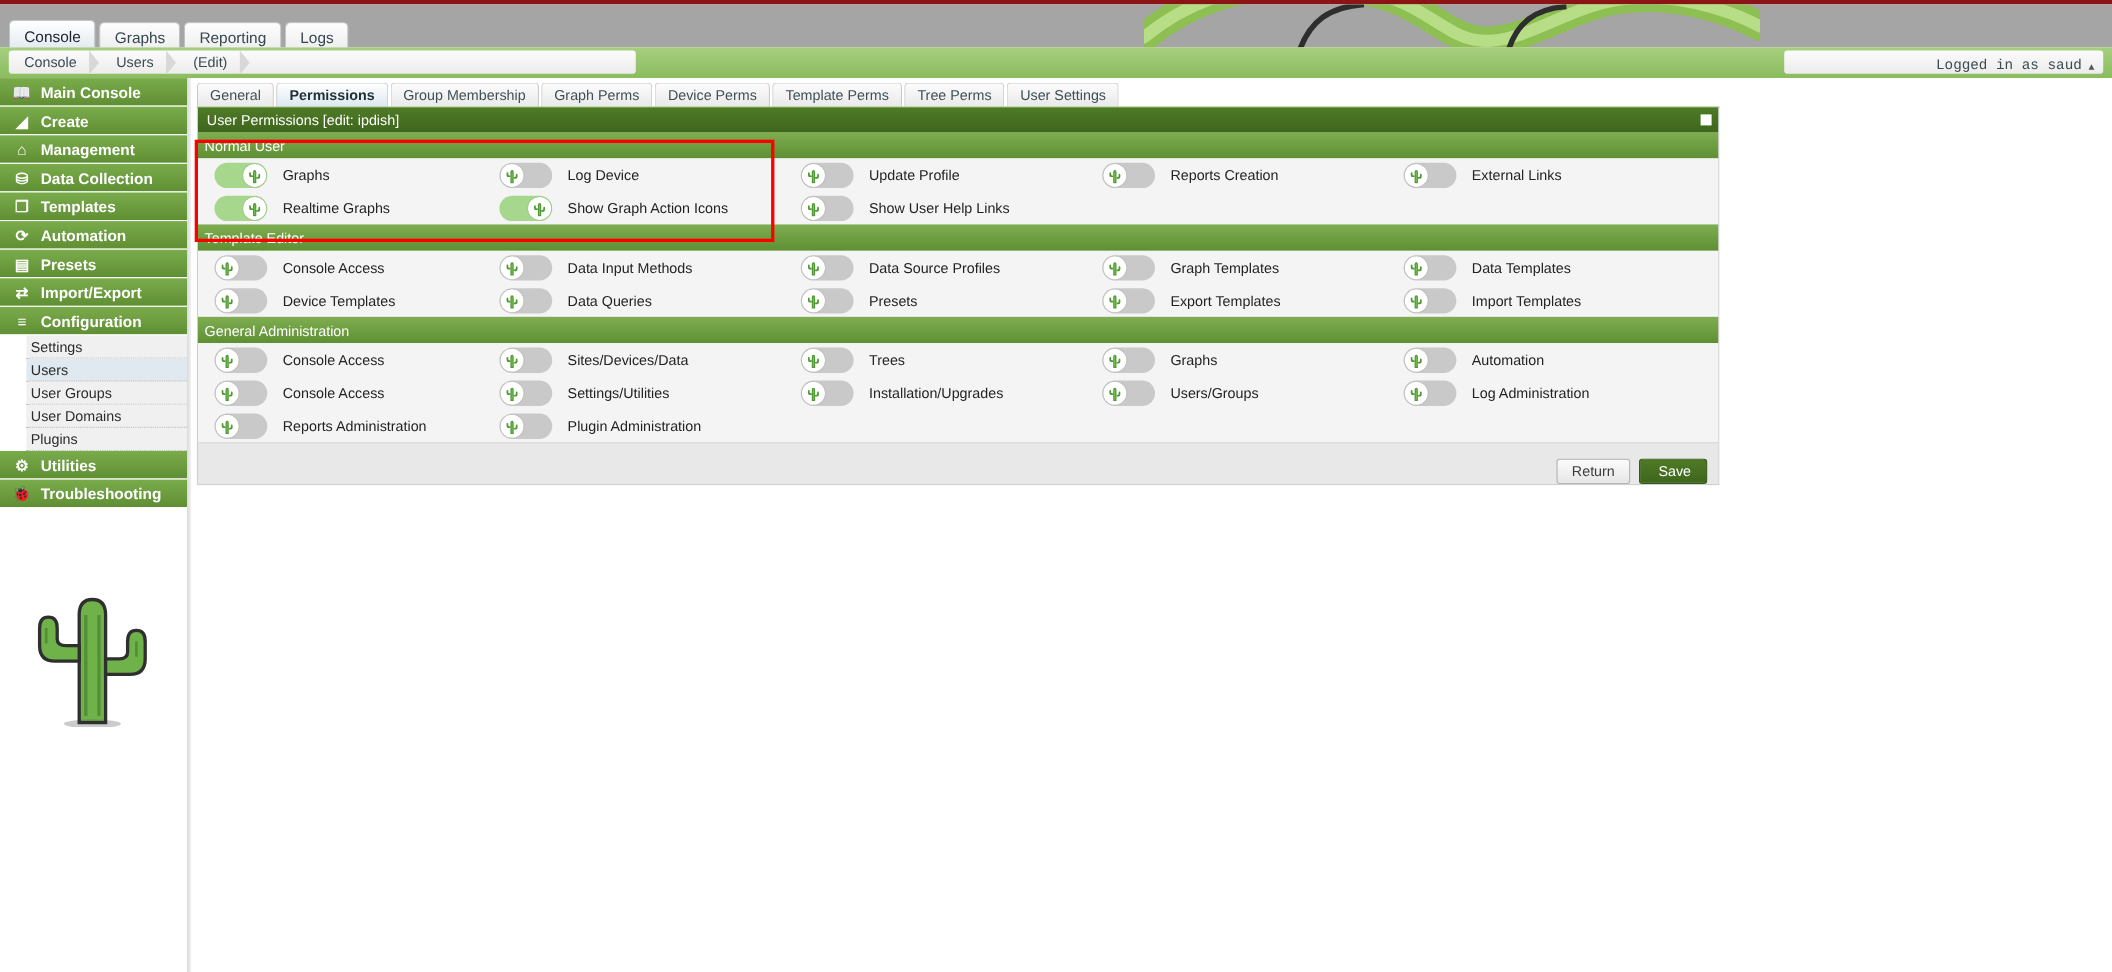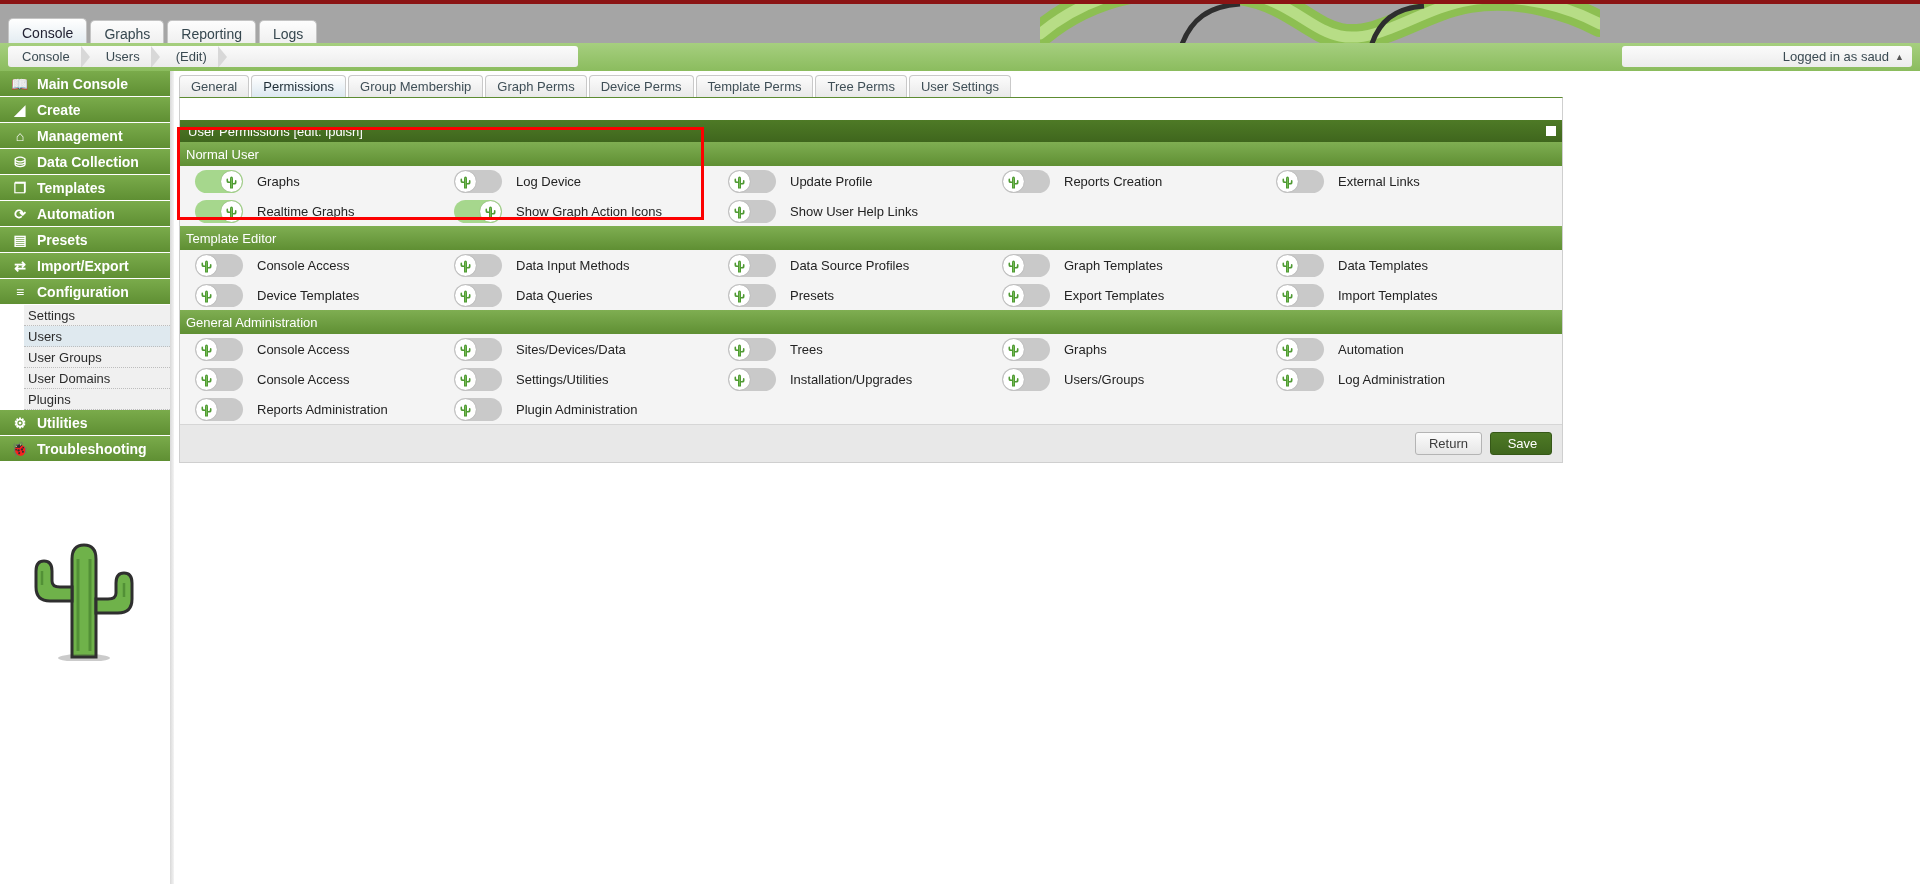--- a/index.html
+++ b/index.html
@@ -91,25 +91,26 @@
     border-bottom: 11px solid transparent;
     border-left: 9px solid #d8d8d8;
   }
   .crumb:last-child::after { border-left-color: #d8d8d8; }
 
   #login-box {
     position: absolute; right: 8px; top: 3px;
     width: 290px; height: 21px;
     background: linear-gradient(to bottom, #fbfbfb 0%, #ececec 100%);
     border-radius: 3px;
-    display: flex; align-items: center; justify-content: flex-end;
+    display: flex; align-items: flex-end; justify-content: flex-end;
     padding-right: 8px;
     font-size: 13px;
     color: #3a4a52;
     cursor: pointer;
+    font-family: Liberation Mono, monospace;
   }
   #login-caret {
     margin-left: 6px;
     font-size: 9px;
     color: #555;
   }
 
   
   #sidebar {
     position: absolute; left: 0; top: 71px;
@@ -184,39 +185,39 @@
     border: 1px solid #c9c9c9;
     border-bottom: none;
     border-radius: 4px 4px 0 0;
     margin-right: 2px;
     cursor: pointer;
     white-space: nowrap;
   }
   .sub-tab.selected {
     background: linear-gradient(to bottom, #ffffff 0%, #dce8f0 100%);
     color: #1e2d36;
+    font-weight: bold;
   }
 
   
   #panel {
     position: absolute; left: 5px; top: 26px;
     width: 1384px;
     background: #ffffff;
     border: 1px solid #cfcfcf;
     border-top: 1px solid #5d8c31;
   }
   #panel-title {
     height: 22px;
     background: linear-gradient(to bottom, #4e7a26 0%, #3f661d 100%);
     color: #ffffff;
     font-size: 13px;
     display: flex; align-items: center;
     padding-left: 8px;
     position: relative;
-    margin-top: 22px;
   }
   #panel-collapse {
     position: absolute; right: 6px; top: 6px;
     width: 10px; height: 10px;
     background: #ffffff;
     cursor: pointer;
   }
 
   .section-head {
     height: 24px;
@@ -275,21 +276,21 @@
     border: 3px solid #fc0000;
     pointer-events: none;
     z-index: 40;
   }
 
   
   #panel-footer {
     height: 38px;
     background: #e8e8e8;
     border-top: 1px solid #d6d6d6;
-    display: flex; align-items: center; justify-content: flex-end;
+    display: flex; align-items: flex-end; justify-content: flex-end;
     padding-right: 10px;
   }
   .btn {
     height: 23px;
     min-width: 62px;
     padding: 0 13px;
     font-size: 13px;
     border-radius: 3px;
     border: 1px solid #b4b4b4;
     background: linear-gradient(to bottom, #fbfbfb 0%, #e6e6e6 100%);

